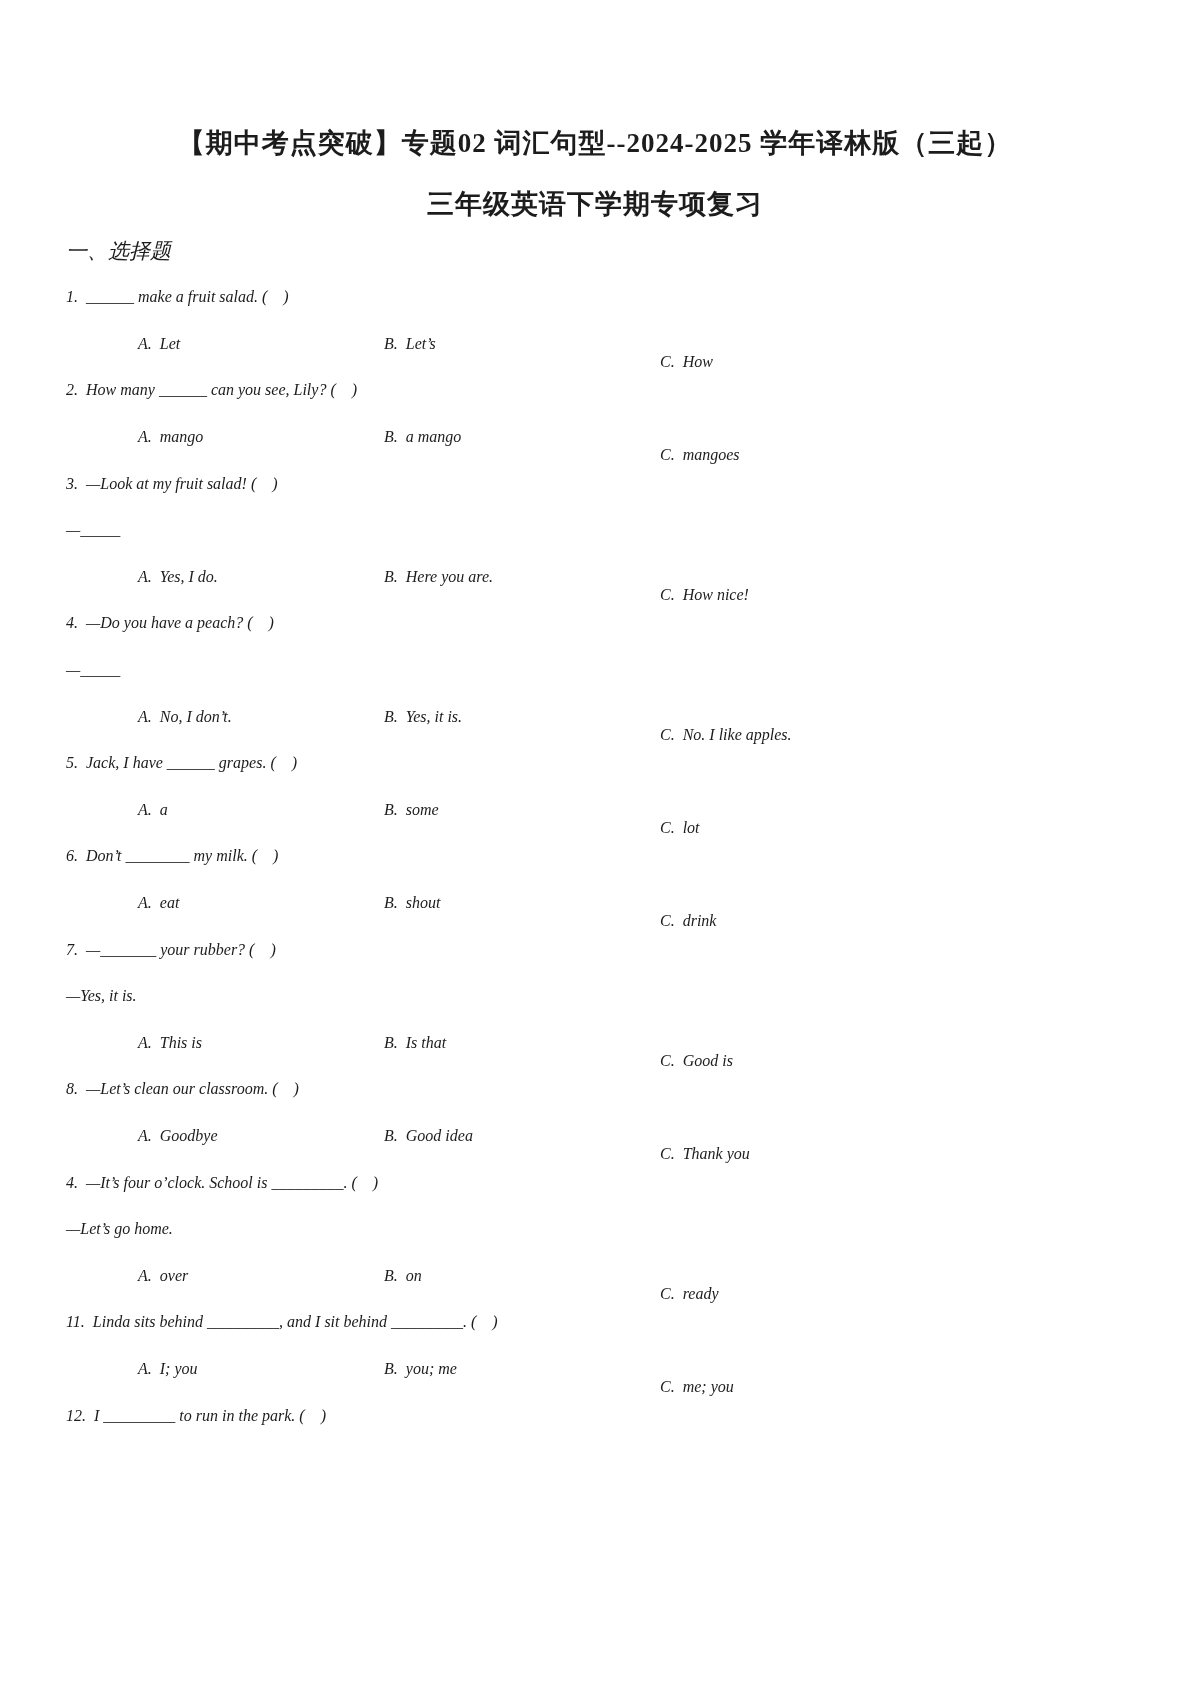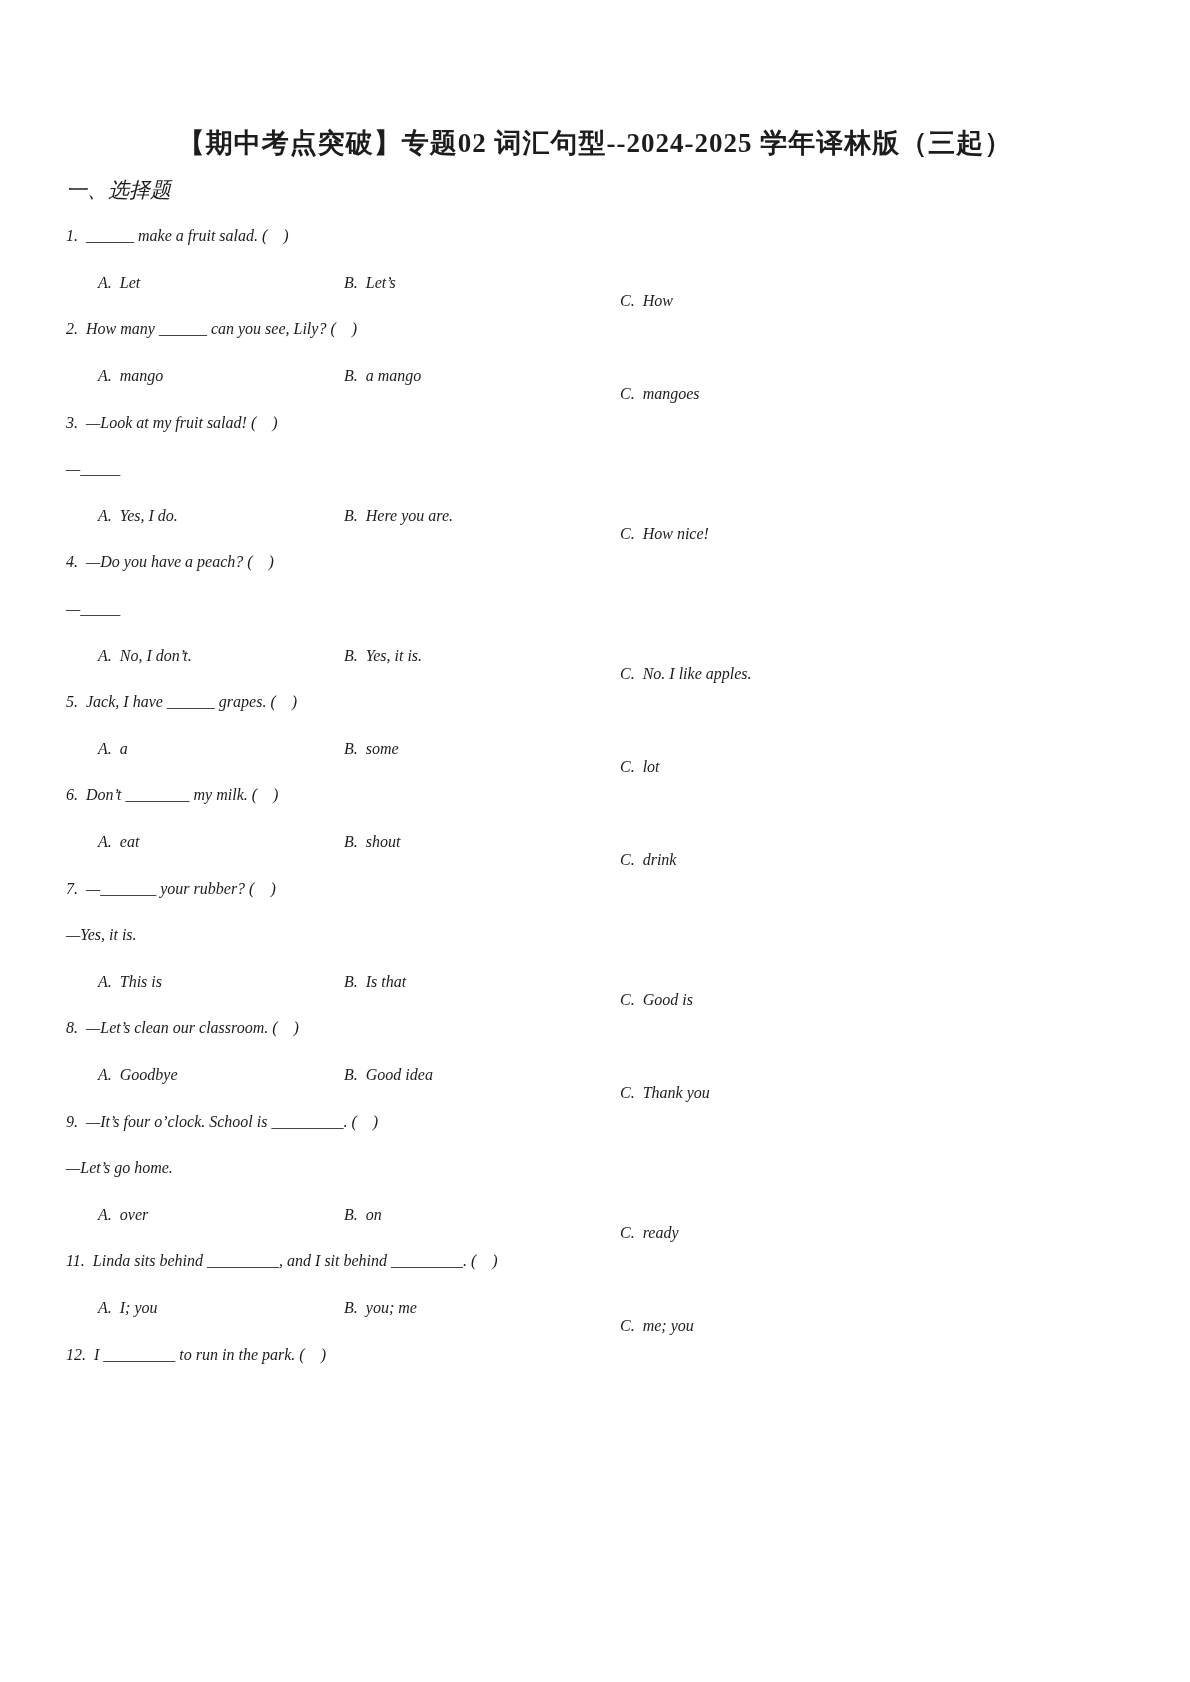--- a/index.html
+++ b/index.html
@@ -49,30 +49,31 @@
     height: 46.6px;
     display: flex;
     align-items: center;
     font-size: 16px;
     white-space: pre-wrap;
   }
   .opts {
     padding-left: 32px;
   }
   .opt { display: inline-block; white-space: pre-wrap; }
-  .opt-a { width: 246px; }
+  .opt-a { width: 246px; margin-left: 40px; }
   .opt-b { width: 276px; }
   .opt-c { flex: 1; margin-top: 36px; }
 </style>
 </head>
 <body>
 
 <div class="page">
 
   <div class="title title-1">【期中考点突破】专题02 词汇句型--2024-2025 学年译林版（三起）</div>
+  <div class="title title-2">三年级英语下学期专项复习</div>
 
   <div class="content">
 
     <div class="section-heading">一、选择题</div>
 
     <div>
       <div class="line">1.  ______ make a fruit salad. (    )</div>
       <div class="line opts">
         <span class="opt opt-a">A.  Let</span>
         <span class="opt opt-b">B.  Let’s</span>
@@ -140,21 +141,21 @@
     <div>
       <div class="line">8.  —Let’s clean our classroom. (    )</div>
       <div class="line opts">
         <span class="opt opt-a">A.  Goodbye</span>
         <span class="opt opt-b">B.  Good idea</span>
         <span class="opt opt-c">C.  Thank you</span>
       </div>
     </div>
 
     <div>
-      <div class="line">9.  —It’s four o’clock. School is _________. (    )</div>
+      <div class="line">4.  —It’s four o’clock. School is _________. (    )</div>
       <div class="line">—Let’s go home.</div>
       <div class="line opts">
         <span class="opt opt-a">A.  over</span>
         <span class="opt opt-b">B.  on</span>
         <span class="opt opt-c">C.  ready</span>
       </div>
     </div>
 
 
     <div>

